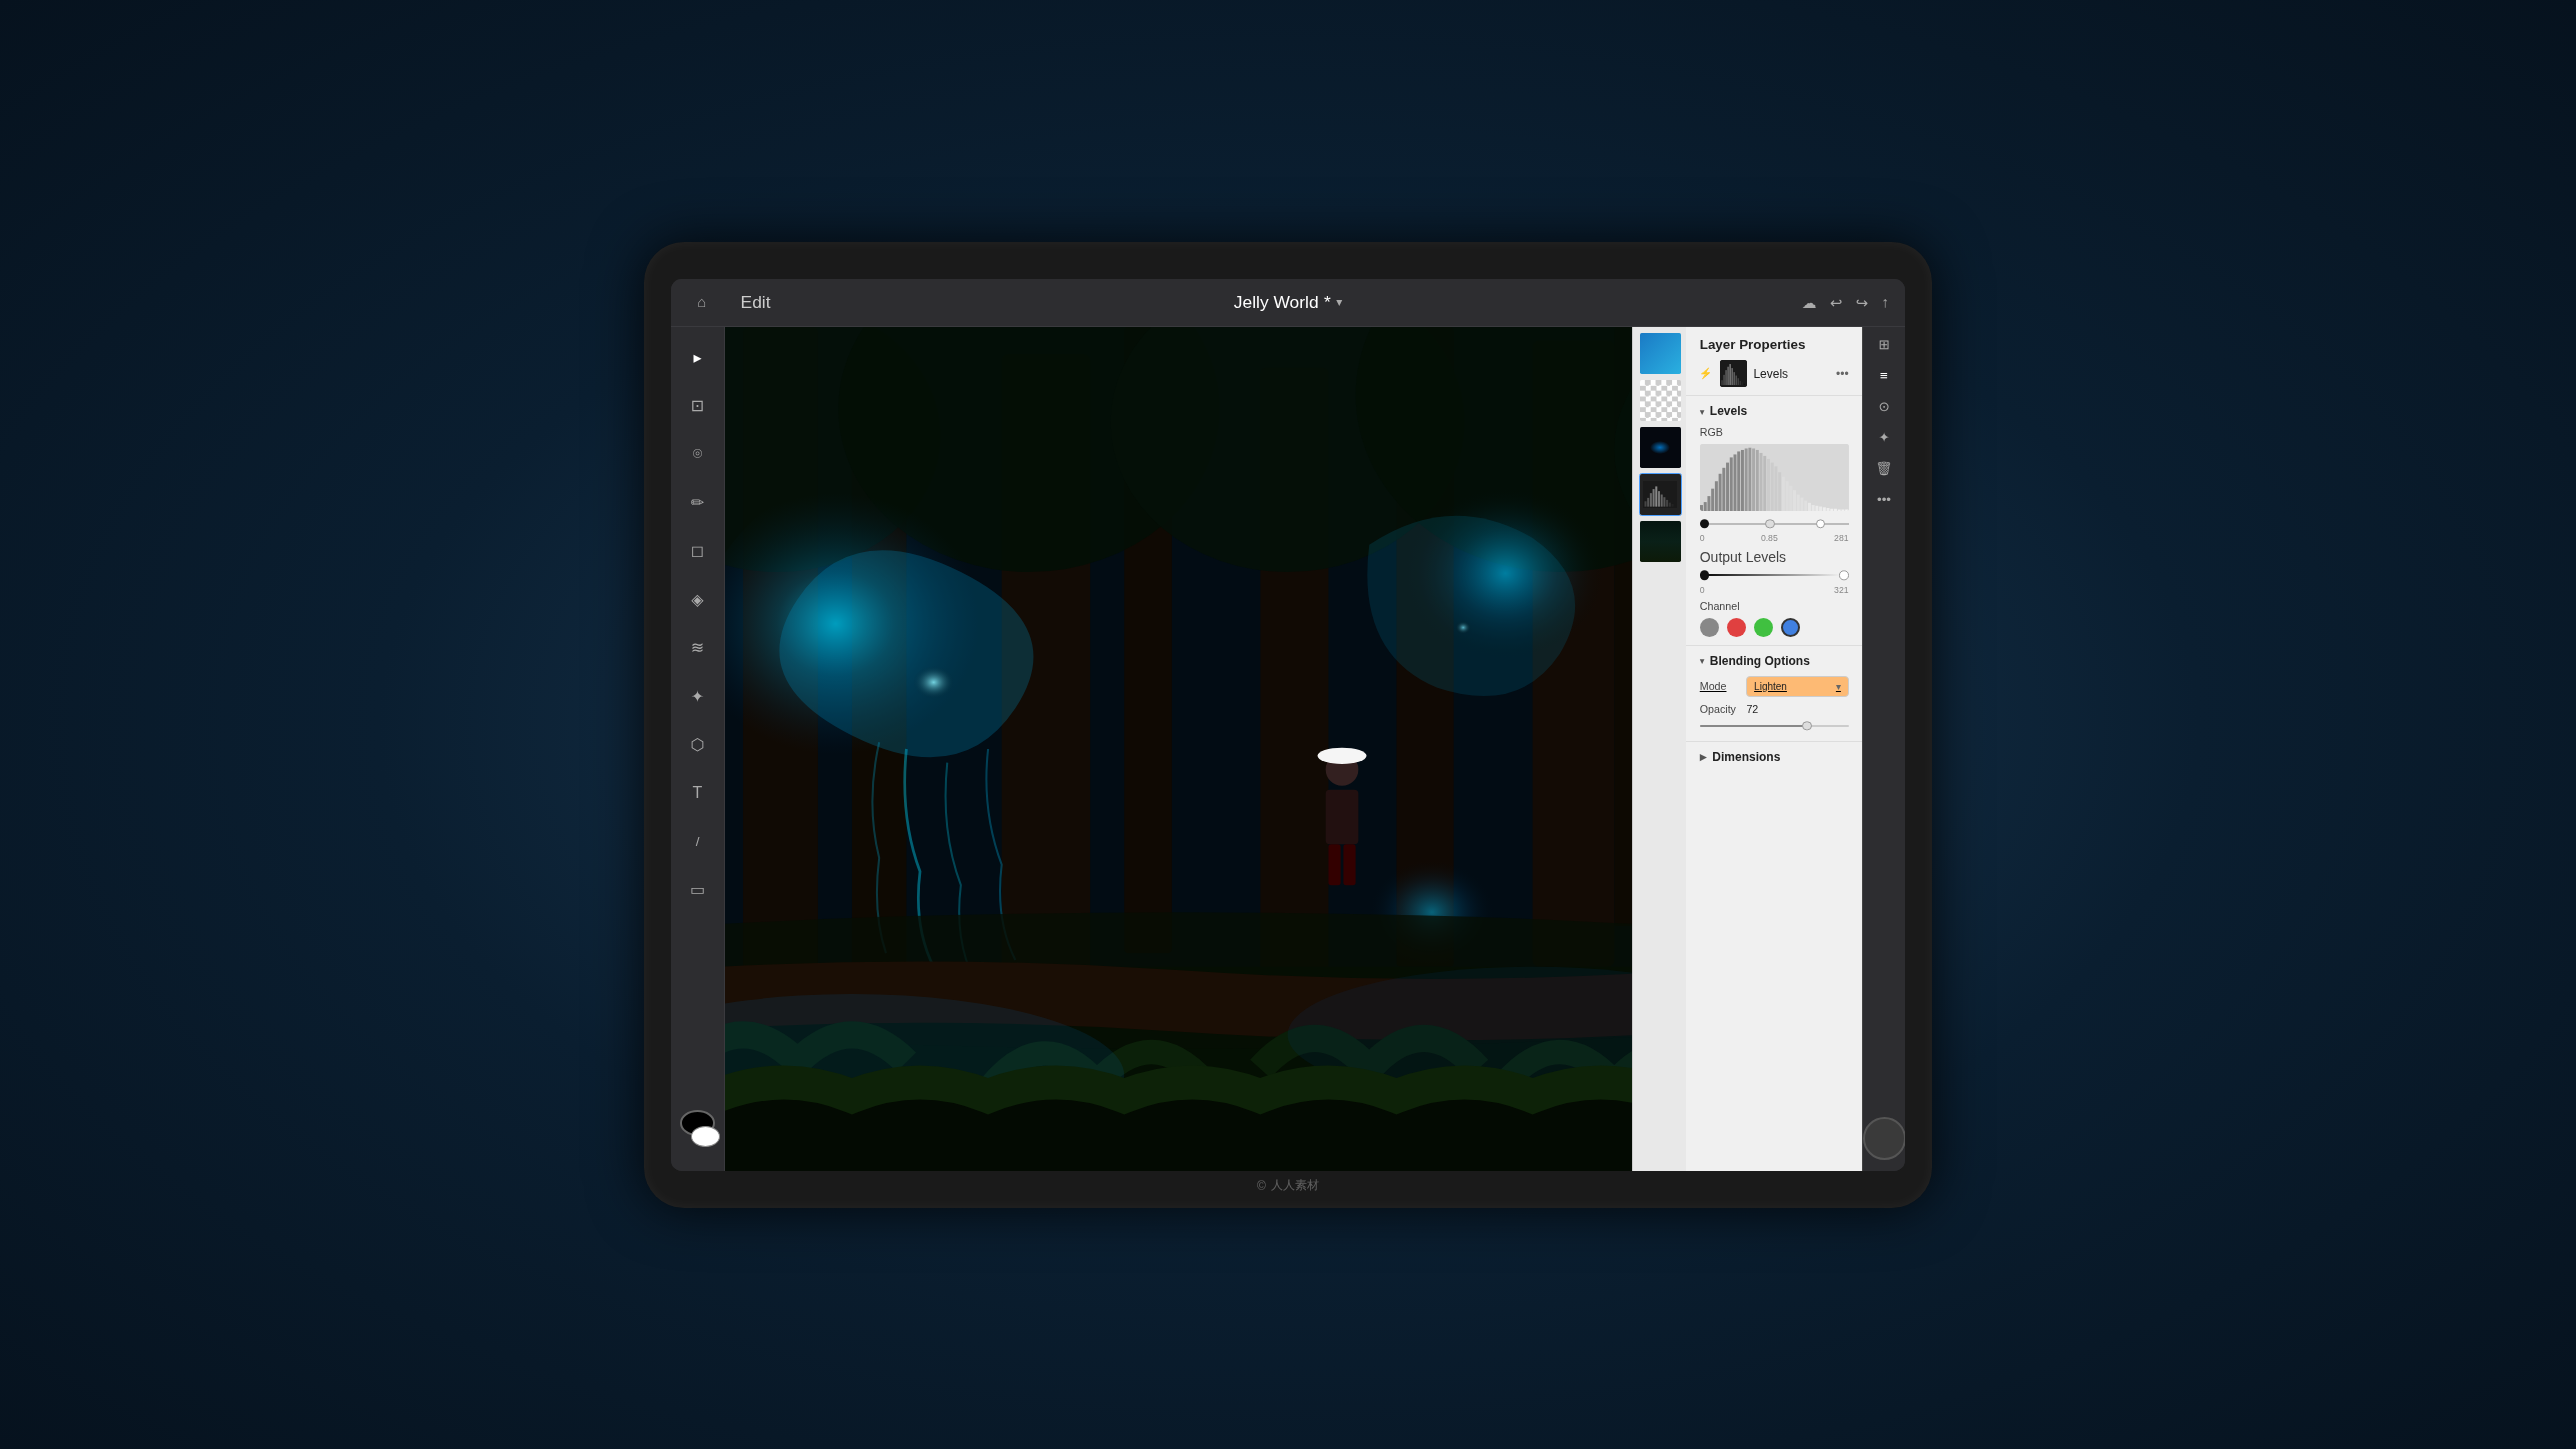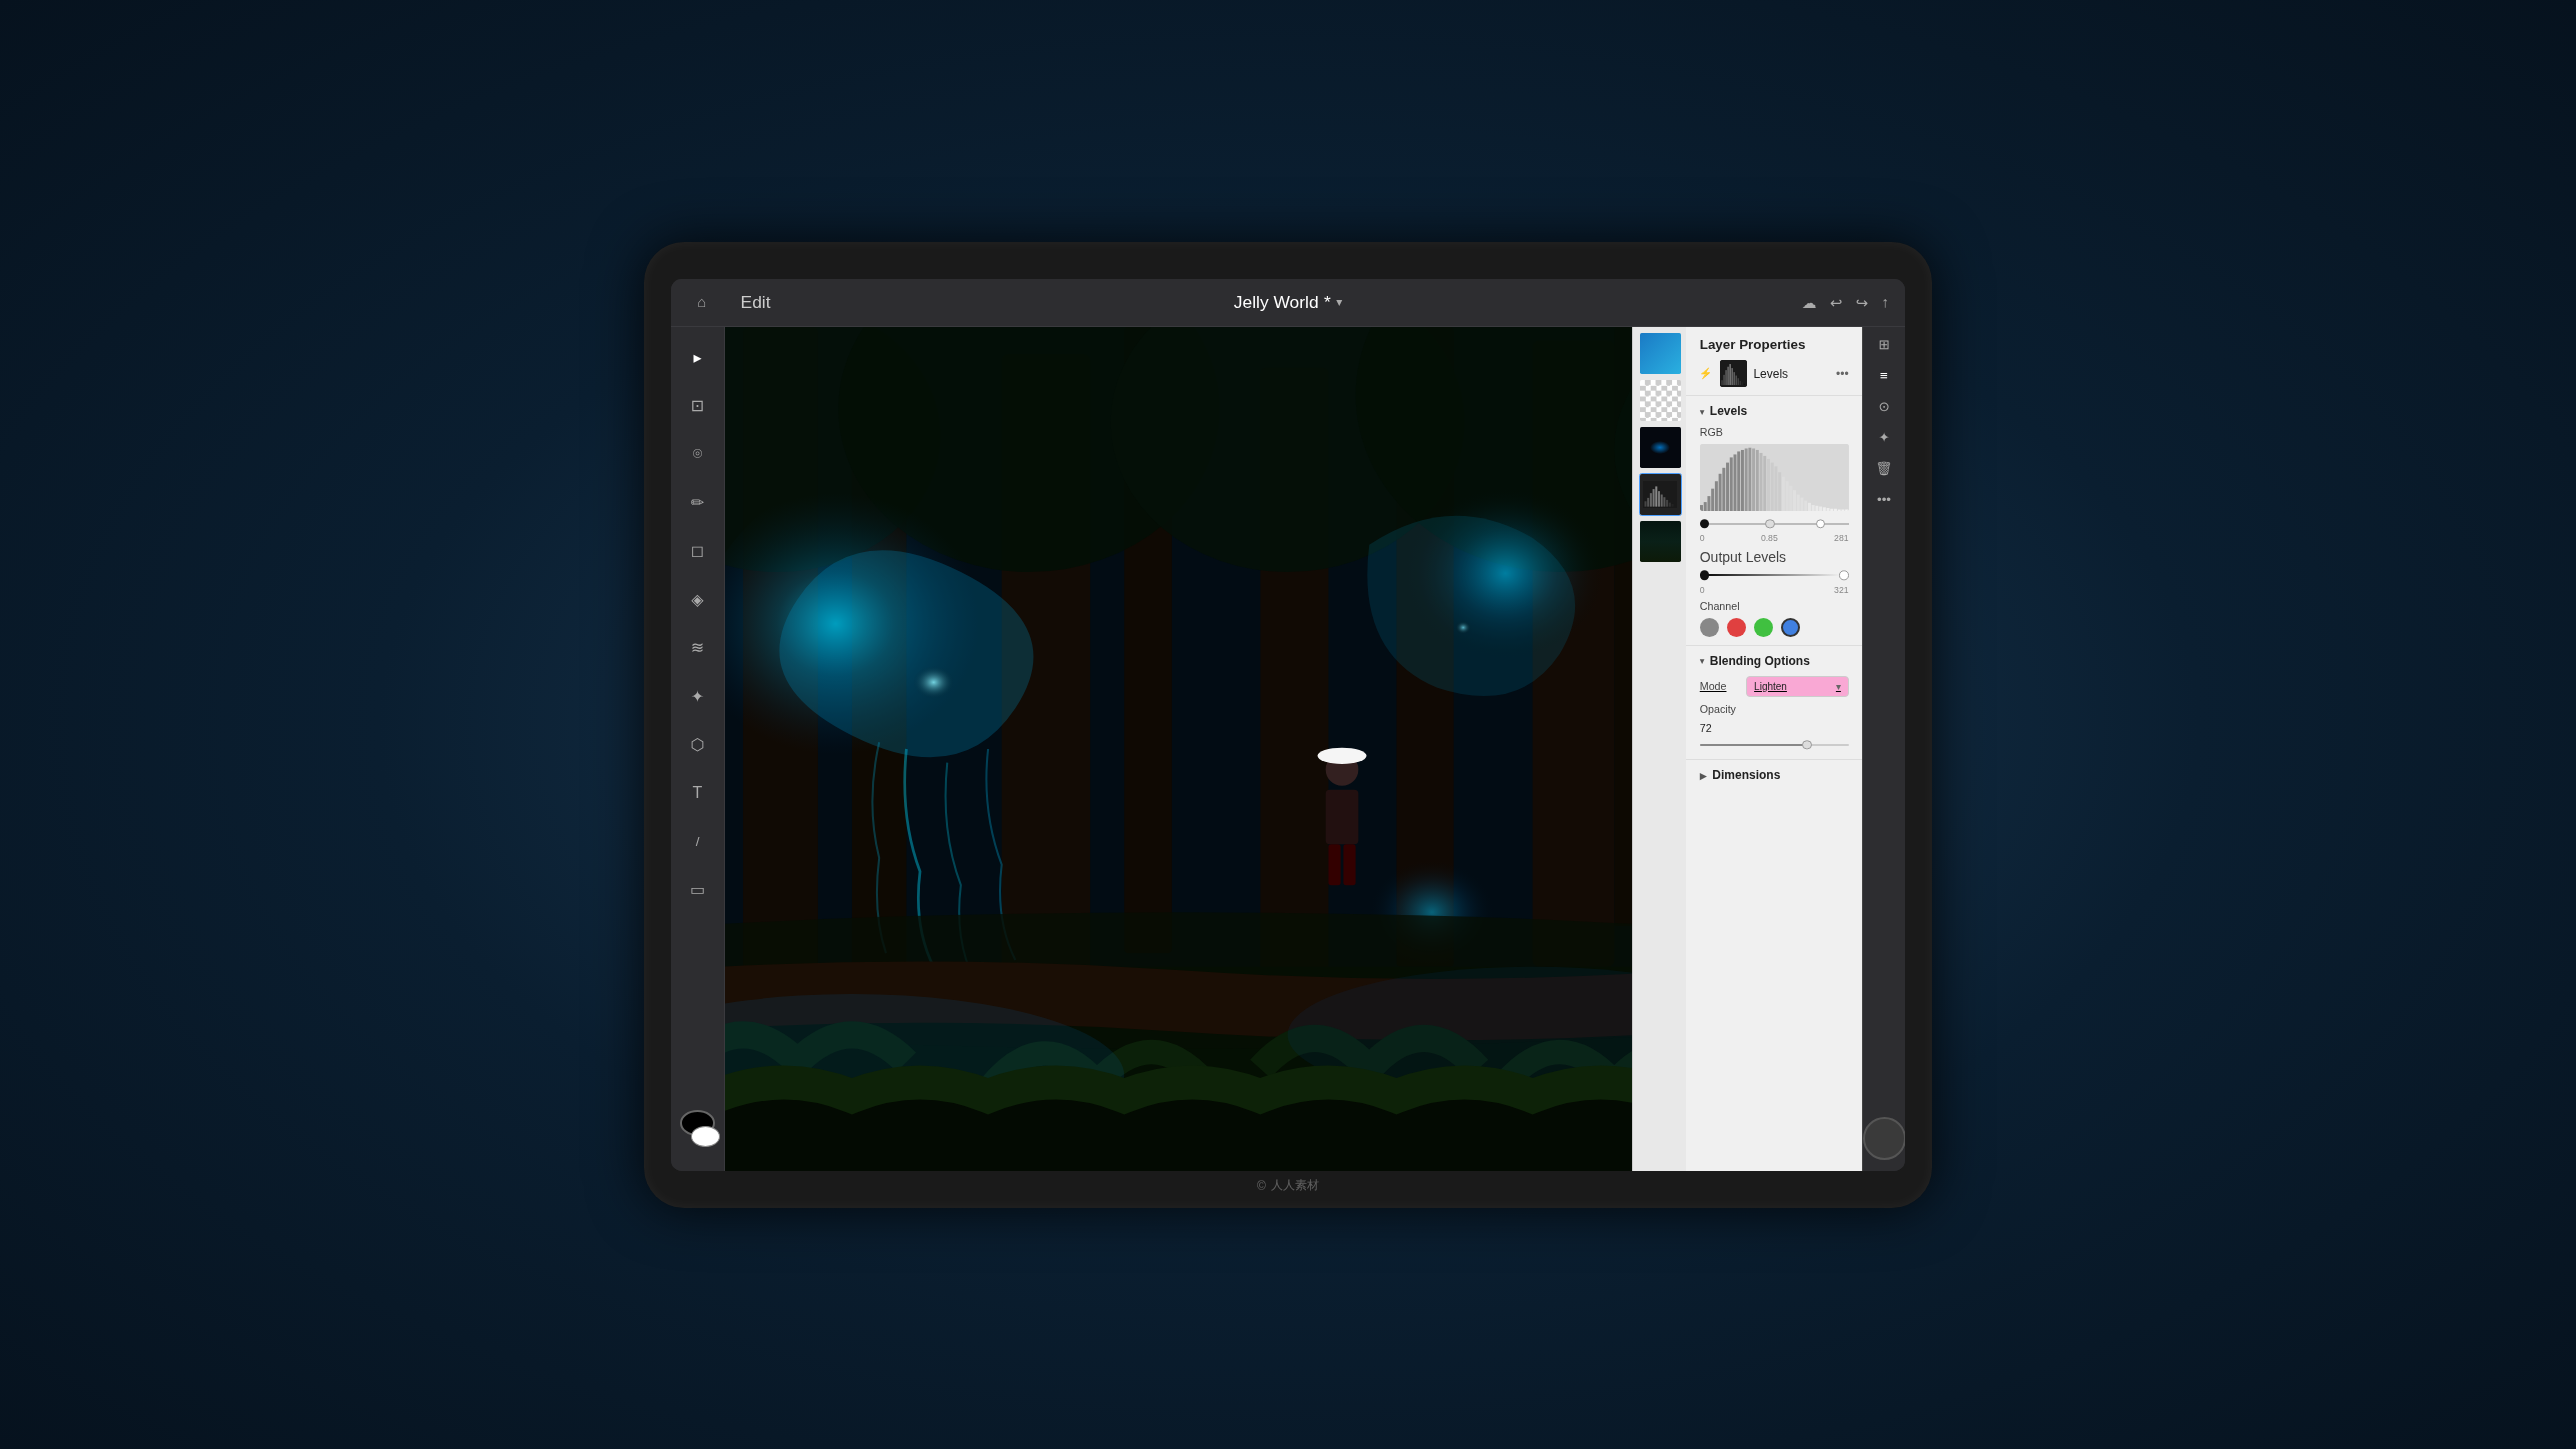--- a/index.html
+++ b/index.html
@@ -290,23 +290,22 @@
       background: #fff;
       cursor: pointer;
       appearance: none;
       display: flex;
       align-items: center;
       justify-content: space-between;
     }
 
     .opacity-row {
       display: flex;
-      align-items: flex-start;
+      align-items: center;
       gap: 6.7px;
-      flex-direction: column;
     }
 
     .opacity-label {
       font-size: 10.7px;
       color: #444;
       width: 40px;
     }
 
     .opacity-value {
       font-size: 10.7px;
@@ -763,21 +762,21 @@
           </div>
 
           <div class="prop-section">
             <div class="section-header">
               <span class="section-arrow">▾</span>
               <span class="section-title">Blending Options</span>
             </div>
 
             <div class="mode-row">
               <span class="mode-label">Mode</span>
-              <div class="mode-select" style="display:flex;align-items:center;justify-content:space-between;padding:4px 6.7px;border:0.7px solid #ccc;border-radius:4px;font-size:10px;background:#f9a8d4;flex:1;">
+              <div class="mode-select" style="display:flex;align-items:center;justify-content:space-between;padding:4px 6.7px;border:0.7px solid #ccc;border-radius:4px;font-size:10px;background:#fdba74;flex:1;">
                 <span>Lighten</span>
                 <span style="color:#666;">▾</span>
               </div>
             </div>
 
             <div class="opacity-row">
               <span class="opacity-label">Opacity</span>
               <span class="opacity-value">72</span>
             </div>
             <div style="position:relative; height:13.4px; margin-top:4px;">

